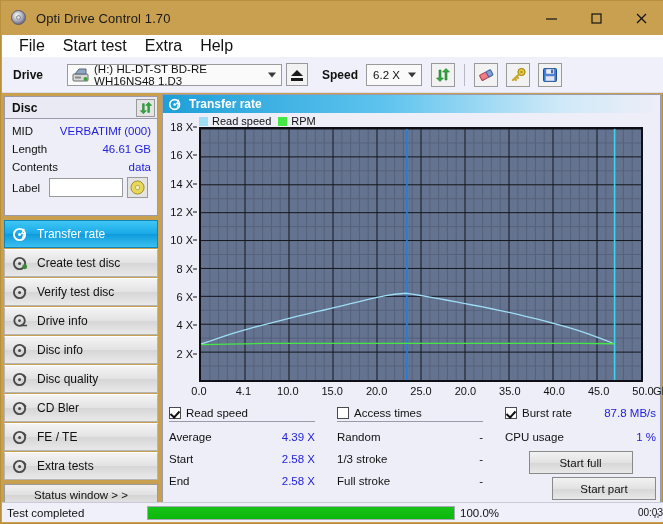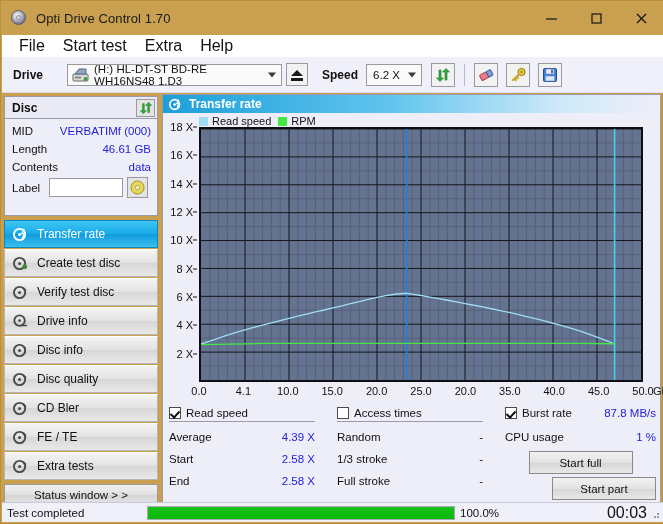--- a/index.html
+++ b/index.html
@@ -282,21 +282,21 @@
     width: 308px; height: 14px; background: #ffffff; border: 1px solid #a8a8b8;
     position: relative; overflow: hidden;
   }
   .sb-progress {
     height: 100%; background: linear-gradient(180deg,#19c219 0%,#06a406 100%);
   }
   .sb-pct {
     width: 62px; font-size: 11.5px; color: #111; padding-left: 5px;
   }
   .sb-time {
-    flex: 1; text-align: right; font-size: 16px; color: #111; padding-right: 16px;
+    flex: 1; text-align: right; font-size: 10px; color: #111; 
   }
   .sb-grip {
     position: absolute; right: 2px; bottom: 2px; width: 12px; height: 12px;
   }
 </style>
 </head>
 <body>
 
 <div id="app">
 

